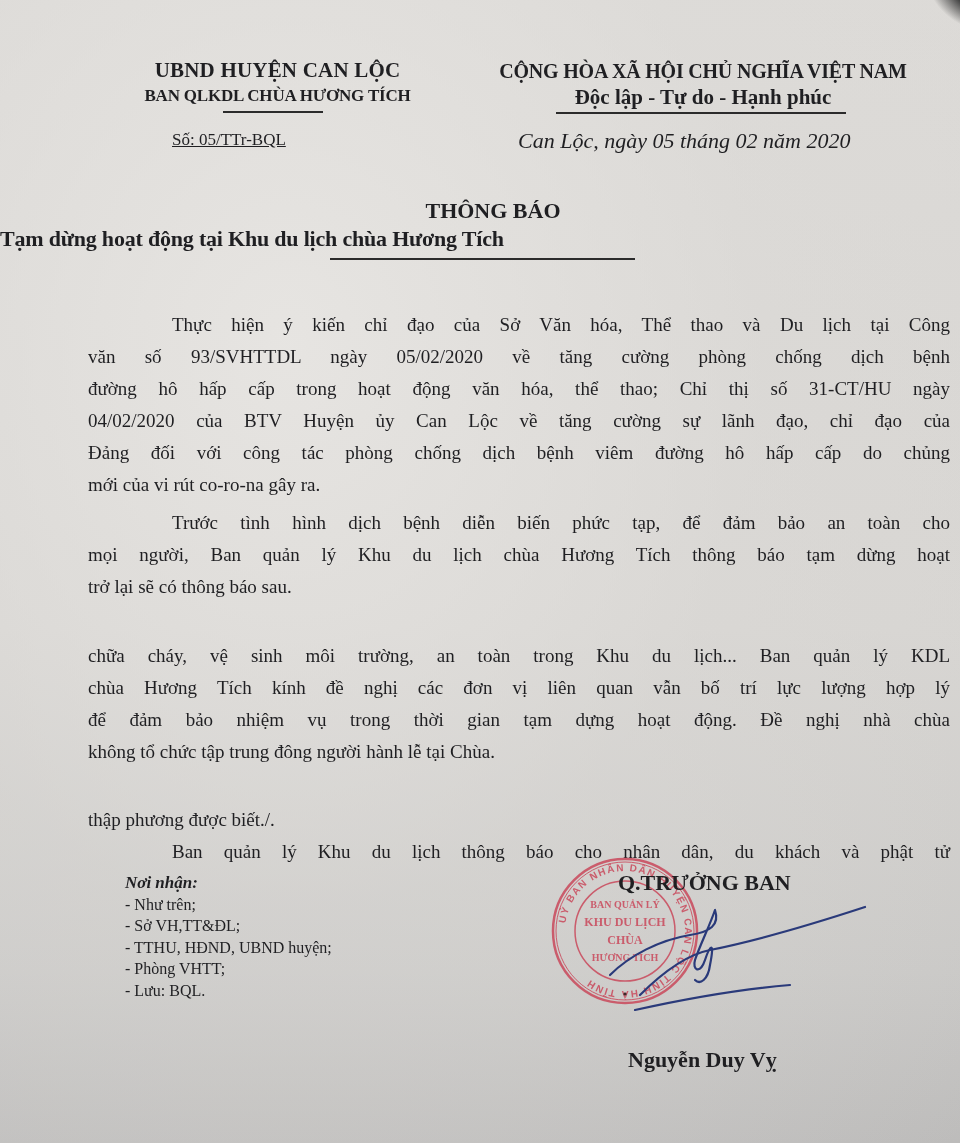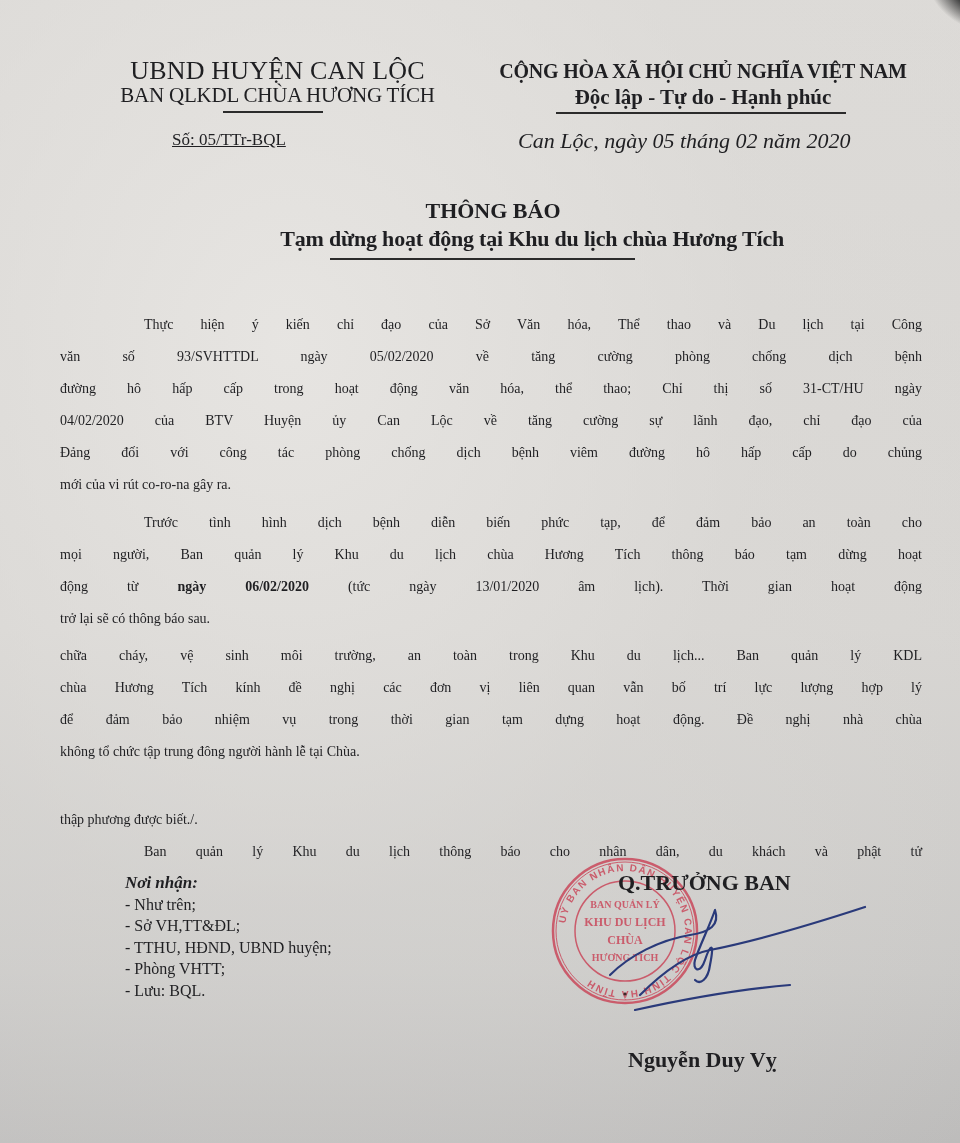--- a/index.html
+++ b/index.html
@@ -14,33 +14,33 @@
     background:
       radial-gradient(ellipse at 30% 30%, rgba(232,230,227,0.9) 0%, rgba(222,220,217,0.4) 50%, rgba(200,199,198,0) 100%);
   }
   .corner-shadow {
     position:absolute; right:-30px; top:-30px; width:70px; height:50px;
     background: radial-gradient(ellipse at 80% 20%, #2a2a2a 0%, #3c3c3c 35%, rgba(60,60,60,0) 70%);
     transform: rotate(25deg);
   }
   .abs { position:absolute; white-space:nowrap; }
   .hdr-left { left:100px; top:58px; width:355px; text-align:center; line-height:25px; }
-  .hdr-left .l1 { font-size:26px; letter-spacing:0.2px; }
-  .hdr-left .l2 { font-size:21px; font-weight:normal; letter-spacing:-0.2px; }
+  .hdr-left .l1 { font-size:21px; letter-spacing:0.2px;font-weight:bold; }
+  .hdr-left .l2 { font-size:17px; font-weight:bold; letter-spacing:-0.2px; }
   .hdr-left .rule { width:100px; height:2px; background:#2b2b2b; margin:3px auto 0; position:relative; left:-5px; }
   .docno { left:172px; top:130px; font-size:17px;text-decoration:underline; }
   .hdr-right { left:468px; top:58px; width:470px; text-align:center; line-height:26px; }
   .hdr-right .l1 { font-size:20px; font-weight:bold; letter-spacing:-0.2px; }
   .hdr-right .l2 { font-size:21px; font-weight:bold; }
   .hdr-right .rule { width:290px; height:2px; background:#2b2b2b; margin:2px auto 0; position:relative; left:-2px; }
   .place-date { left:518px; top:128px; font-size:22px; font-style:italic;text-align:right; }
   .title { left:0; width:960px; top:198px; text-align:center; font-size:22px; font-weight:bold;padding-left:13px; }
-  .subtitle { left:0; width:784px; top:226px; text-align:right; font-size:22px; font-weight:bold; letter-spacing:-0.2px; }
+  .subtitle { left:0; width:784px; top:226px; text-align:left; font-size:22px; font-weight:bold; letter-spacing:-0.2px; }
   .subtitle-rule { left:330px; top:258px; width:305px; height:2px; background:#2b2b2b; }
-  .body-text { left:60px; width:862px; font-size:14px; line-height:32px; text-align:justify; }
+  .body-text { left:88px; width:862px; font-size:19px; line-height:32px; text-align:justify; }
   .body-text .line { display:block; text-align:justify; text-align-last:justify; white-space:nowrap; }
   .body-text .line.last { text-align-last:left; }
   .body-text .indent { padding-left:84px; }
   .p1 { top:309px; }
   .p2 { top:507px; }
   .p3 { top:640px; }
   .p4 { top:804px; }
   .b { font-weight:bold; }
   .recipients { left:125px; top:872px; font-size:16px; line-height:21.5px; }
   .recipients .head { font-style:italic; font-weight:bold; font-size:17px; }
@@ -78,21 +78,20 @@
   <span class="line">văn số 93/SVHTTDL ngày 05/02/2020 về tăng cường phòng chống dịch bệnh</span>
   <span class="line">đường hô hấp cấp trong hoạt động văn hóa, thể thao; Chỉ thị số 31-CT/HU ngày</span>
   <span class="line">04/02/2020 của BTV Huyện ủy Can Lộc về tăng cường sự lãnh đạo, chỉ đạo của</span>
   <span class="line">Đảng đối với công tác phòng chống dịch bệnh viêm đường hô hấp cấp do chủng</span>
   <span class="line last">mới của vi rút co-ro-na gây ra.</span>
 </div>
 
 <div class="abs body-text p2">
   <span class="line indent">Trước tình hình dịch bệnh diễn biến phức tạp, để đảm bảo an toàn cho</span>
   <span class="line">mọi người, Ban quản lý Khu du lịch chùa Hương Tích thông báo tạm dừng hoạt</span>
-  <span class="line"><span>động từ </span><span class="b">ngày 06/02/2020</span><span> (tức ngày 13/01/2020 âm lịch). Thời gian hoạt động</span></span>
   <span class="line last">trở lại sẽ có thông báo sau.</span>
 </div>
 
 <div class="abs body-text p3">
   <span class="line">chữa cháy, vệ sinh môi trường, an toàn trong Khu du lịch... Ban quản lý KDL</span>
   <span class="line">chùa Hương Tích kính đề nghị các đơn vị liên quan vẫn bố trí lực lượng hợp lý</span>
   <span class="line">để đảm bảo nhiệm vụ trong thời gian tạm dựng hoạt động. Đề nghị nhà chùa</span>
   <span class="line last">không tổ chức tập trung đông người hành lễ tại Chùa.</span>
 </div>
 

